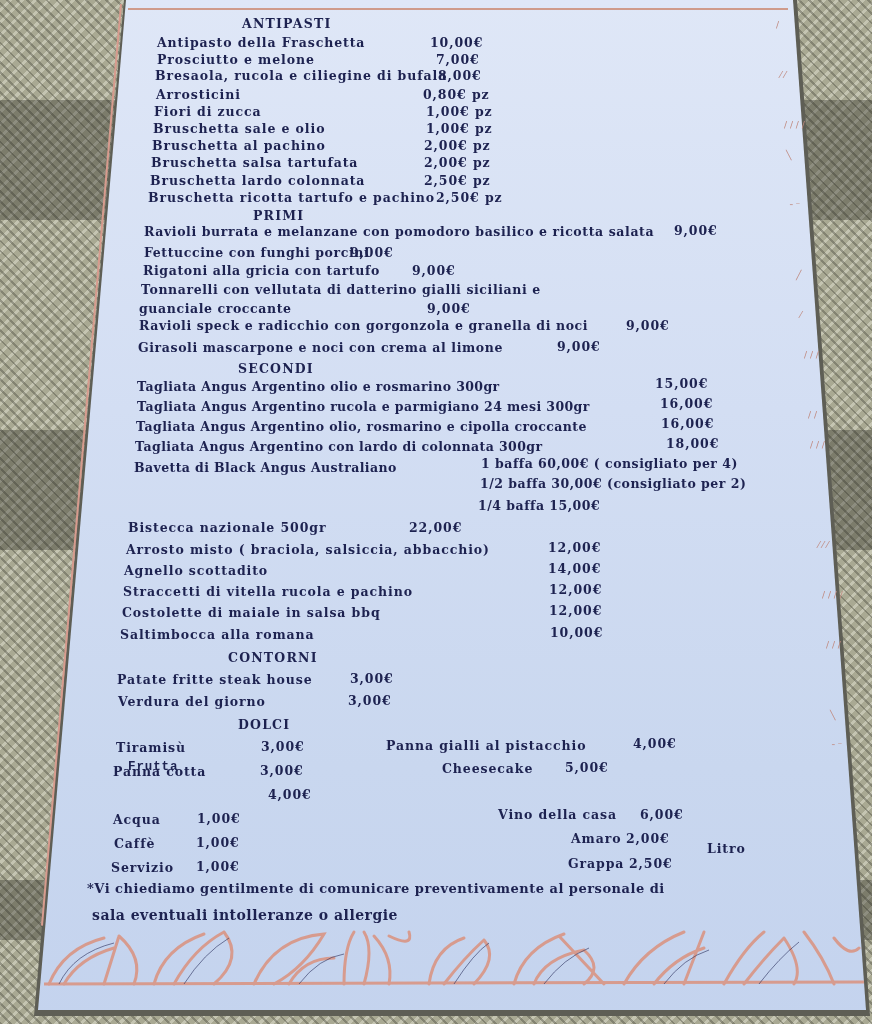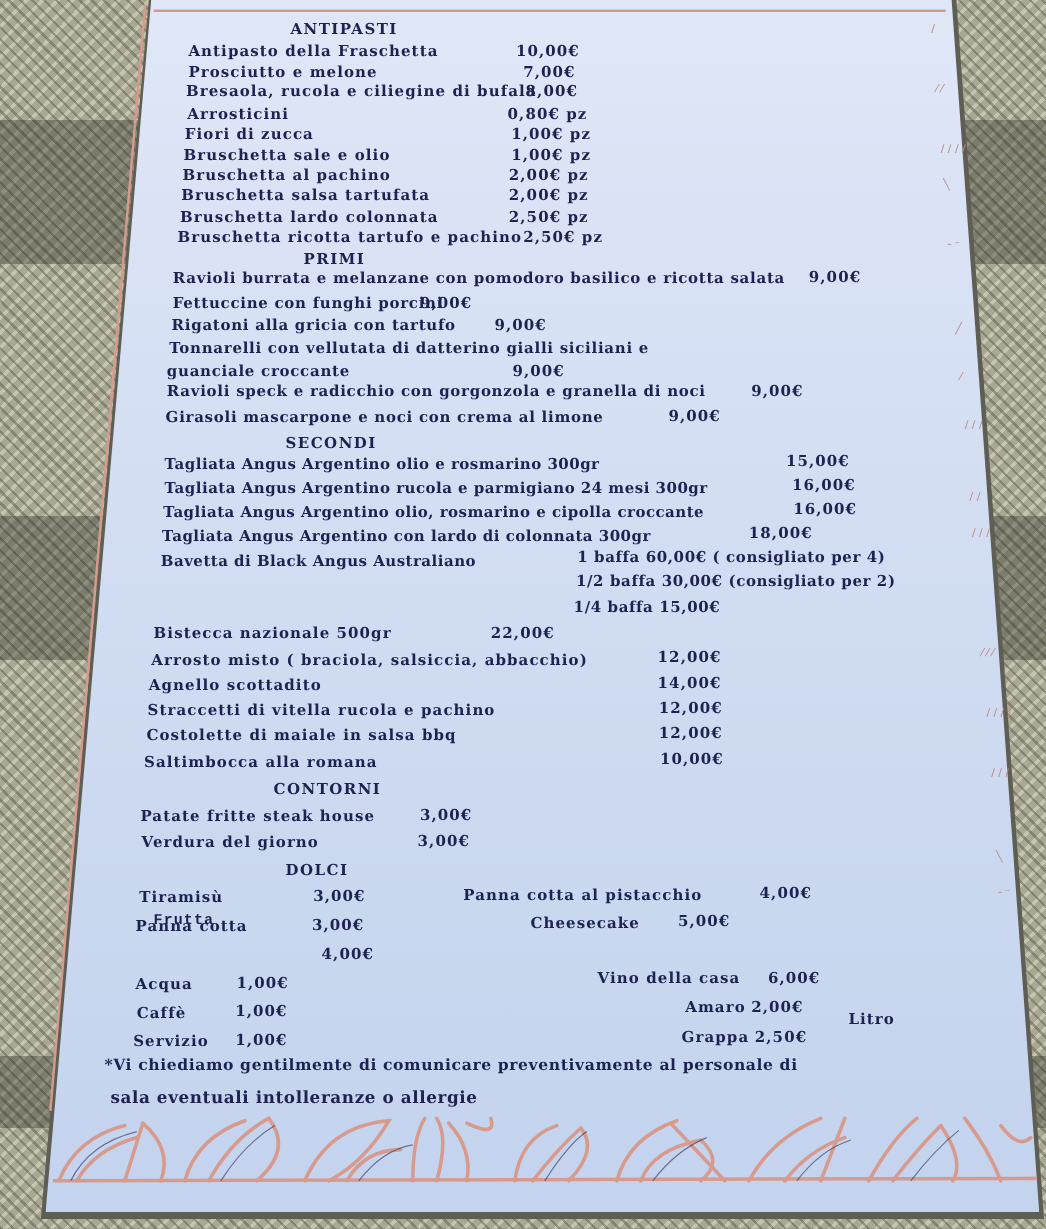--- a/index.html
+++ b/index.html
@@ -138,21 +138,21 @@
 <div class="menu-text" style="left:137px;top:379px;letter-spacing:0.4px;">Tagliata Angus Argentino olio e rosmarino 300gr</div>
 <div class="menu-text" style="left:655px;top:376px;">15,00€</div>
 
 <div class="menu-text" style="left:137px;top:399px;letter-spacing:0.4px;">Tagliata Angus Argentino rucola e parmigiano 24 mesi 300gr</div>
 <div class="menu-text" style="left:660px;top:396px;">16,00€</div>
 
 <div class="menu-text" style="left:136px;top:419px;letter-spacing:0.4px;">Tagliata Angus Argentino olio, rosmarino e cipolla croccante</div>
 <div class="menu-text" style="left:661px;top:416px;">16,00€</div>
 
 <div class="menu-text" style="left:135px;top:439px;letter-spacing:0.4px;">Tagliata Angus Argentino con lardo di colonnata 300gr</div>
-<div class="menu-text" style="left:624px;top:436px;">18,00€</div>
+<div class="menu-text" style="left:666px;top:436px;">18,00€</div>
 
 <div class="menu-text" style="left:134px;top:460px;letter-spacing:0.4px;">Bavetta di Black Angus Australiano</div>
 <div class="menu-text" style="left:481px;top:456px;letter-spacing:0.5px;">1 baffa 60,00€ ( consigliato per 4)</div>
 <div class="menu-text" style="left:480px;top:476px;letter-spacing:0.5px;">1/2 baffa 30,00€ (consigliato per 2)</div>
 <div class="menu-text" style="left:478px;top:498px;letter-spacing:0.5px;">1/4 baffa 15,00€</div>
 
 <div class="menu-text" style="left:128px;top:520px;">Bistecca nazionale 500gr</div>
 <div class="menu-text" style="left:409px;top:520px;">22,00€</div>
 
 <div class="menu-text" style="left:126px;top:542px;">Arrosto misto ( braciola, salsiccia, abbacchio)</div>
@@ -182,21 +182,21 @@
 
 <div class="menu-text" style="left:116px;top:740px;">Tiramisù</div>
 <div class="menu-text" style="left:261px;top:739px;">3,00€</div>
 
 <div class="menu-text" style="left:113px;top:764px;">Panna cotta</div>
 <div class="menu-text" style="left:260px;top:763px;">3,00€</div>
 
 <div class="menu-text" style="left:128px;top:760px;font-family:Liberation Mono, monospace;">Frutta</div>
 <div class="menu-text" style="left:268px;top:787px;">4,00€</div>
 
-<div class="menu-text" style="left:386px;top:738px;">Panna cotta al pistacchio</div>
+<div class="menu-text" style="left:386px;top:738px;">Panna gialli al pistacchio</div>
 <div class="menu-text" style="left:633px;top:736px;">4,00€</div>
 
 <div class="menu-text" style="left:442px;top:761px;">Cheesecake</div>
 <div class="menu-text" style="left:565px;top:760px;">5,00€</div>
 
 <div class="menu-text" style="left:113px;top:812px;">Acqua</div>
 <div class="menu-text" style="left:197px;top:811px;">1,00€</div>
 
 <div class="menu-text" style="left:114px;top:836px;">Caffè</div>
 <div class="menu-text" style="left:196px;top:835px;">1,00€</div>

